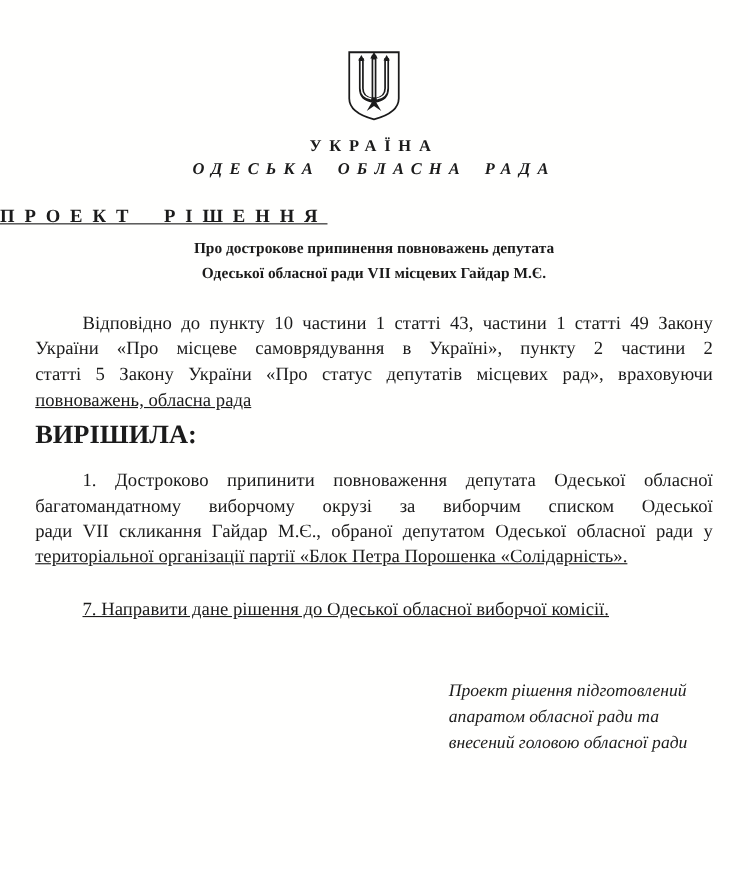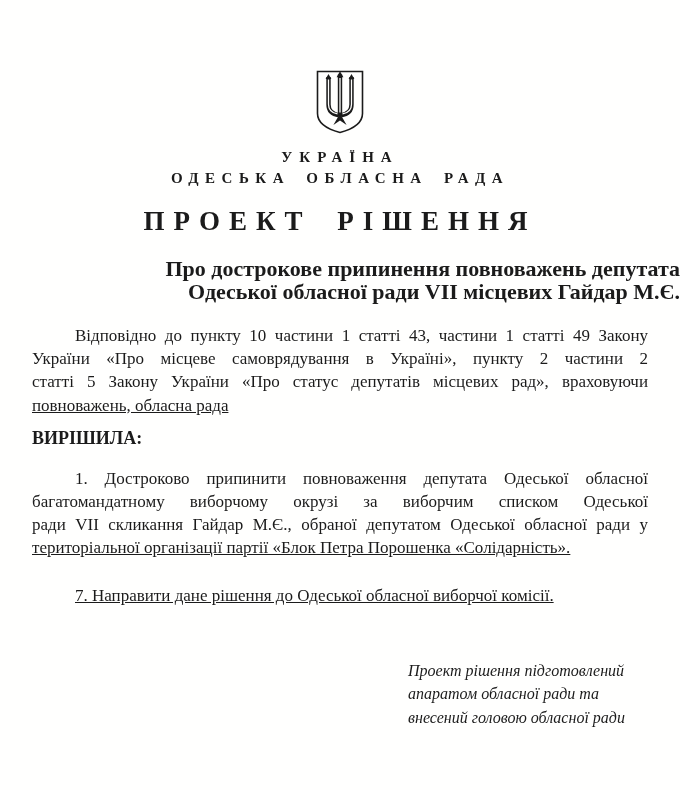--- a/index.html
+++ b/index.html
@@ -5,70 +5,71 @@
   html, body { margin: 0; padding: 0; background: #ffffff; }
   .page {
     position: relative;
     width: 680px;
     height: 790px;
     background: #fffffe;
     color: #1b1b1b;
     font-family: "Liberation Serif", "DejaVu Serif", serif;
     overflow: hidden;
     box-sizing: border-box;
-    padding-top: 69px;
+    padding-top: 45px;
   }
   .emblem-wrap { text-align: center; height: 66px; }
   .emblem-wrap svg { display: inline-block; }
 
   .country {
     margin-top: 13px;
     text-align: center;
     font-weight: bold;
     font-size: 15px;
     line-height: 19px;
     letter-spacing: 7px;
   }
   .council {
     margin-top: 2px;
     text-align: center;
     font-weight: bold;
     font-size: 15px;
     line-height: 19px;
     letter-spacing: 6.5px;
     word-spacing: 6px;
+    font-style: italic;
   }
   .doc-type {
     margin-top: 19px;
-    text-align: center;
     font-weight: bold;
-    font-size: 27px;
+    font-size: 17px;
     line-height: 28px;
     letter-spacing: 9px;
     word-spacing: 10px;
+    text-decoration: underline;
   }
   .doc-title {
-    margin-top: 22px;
-    text-align: right;
+    margin-top: 4px;
+    text-align: center;
     font-weight: bold;
-    font-size: 22px;
+    font-size: 14px;
     line-height: 23px;
   }
   .content { margin: 0 32px; }
 
   .para { font-size: 17px; line-height: 23.2px; }
   .jline { text-align: justify; text-align-last: justify; }
   .jline.last-line { text-align-last: left; text-decoration: underline; }
   .para .jline:first-child { text-indent: 43px; }
 
   .preamble { margin-top: 21px; }
   .resolution {
     margin-top: 10px;
     font-weight: bold;
-    font-size: 18px;
+    font-size: 24px;
     line-height: 23px;
   }
   .item-1 { margin-top: 17px; }
   .item-2 { margin-top: 24px; }
 
   .footer-note {
     margin-top: 52px;
     margin-left: 376px;
     font-style: italic;
     font-size: 16px;

